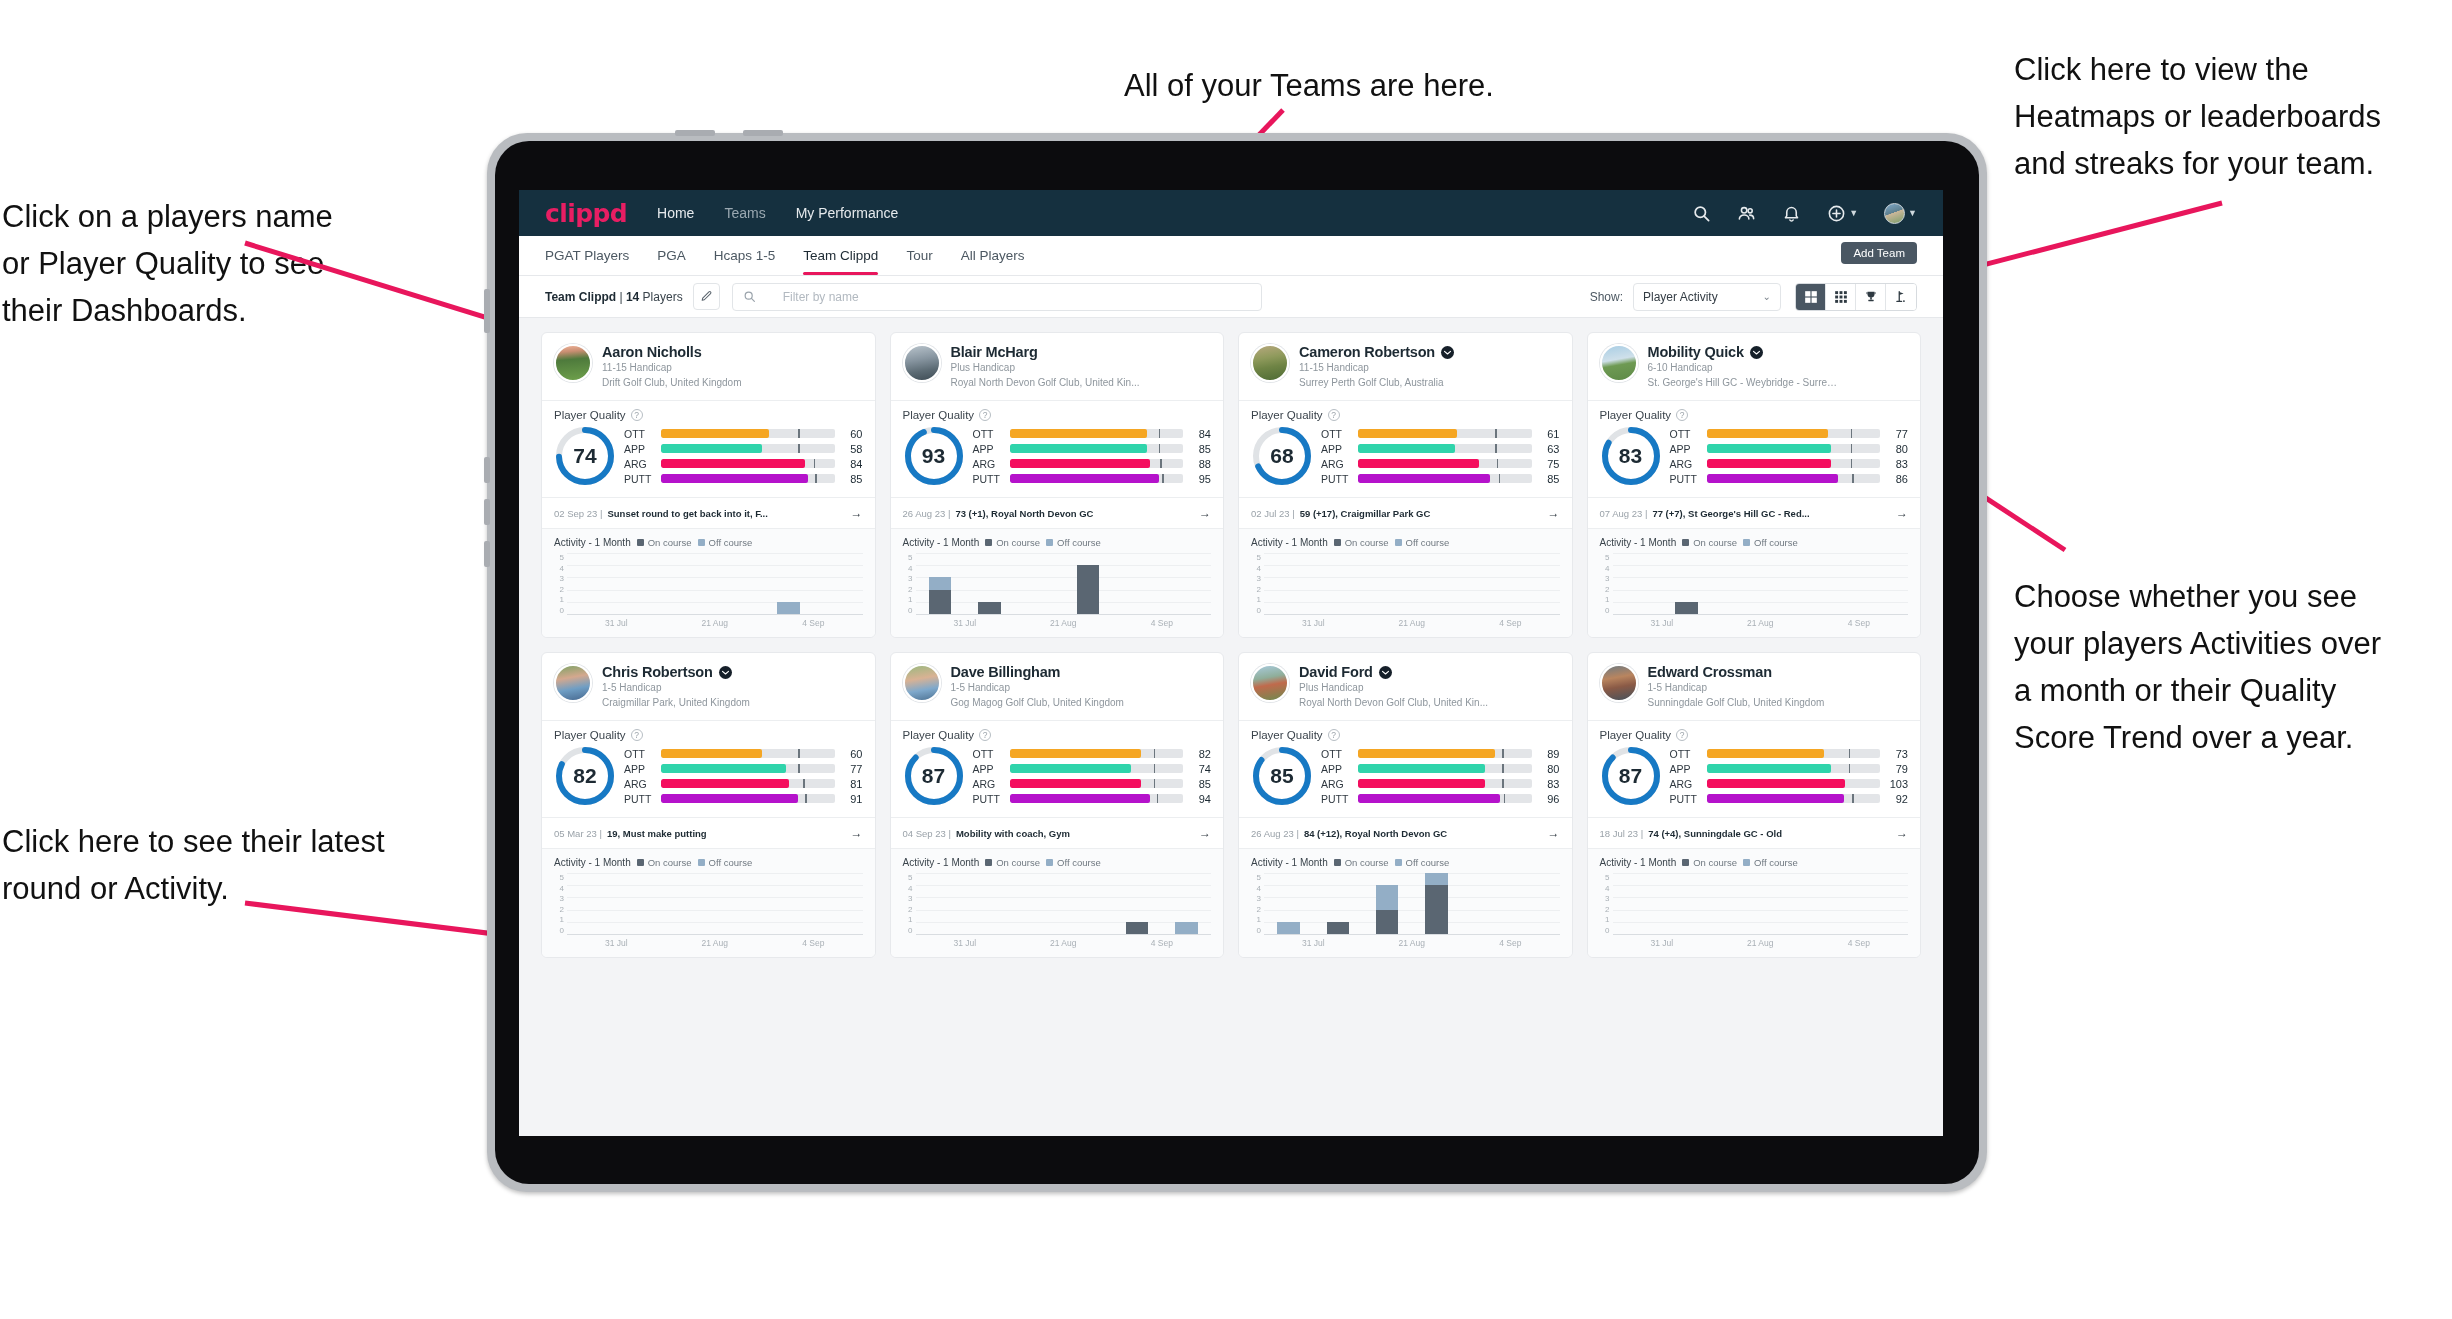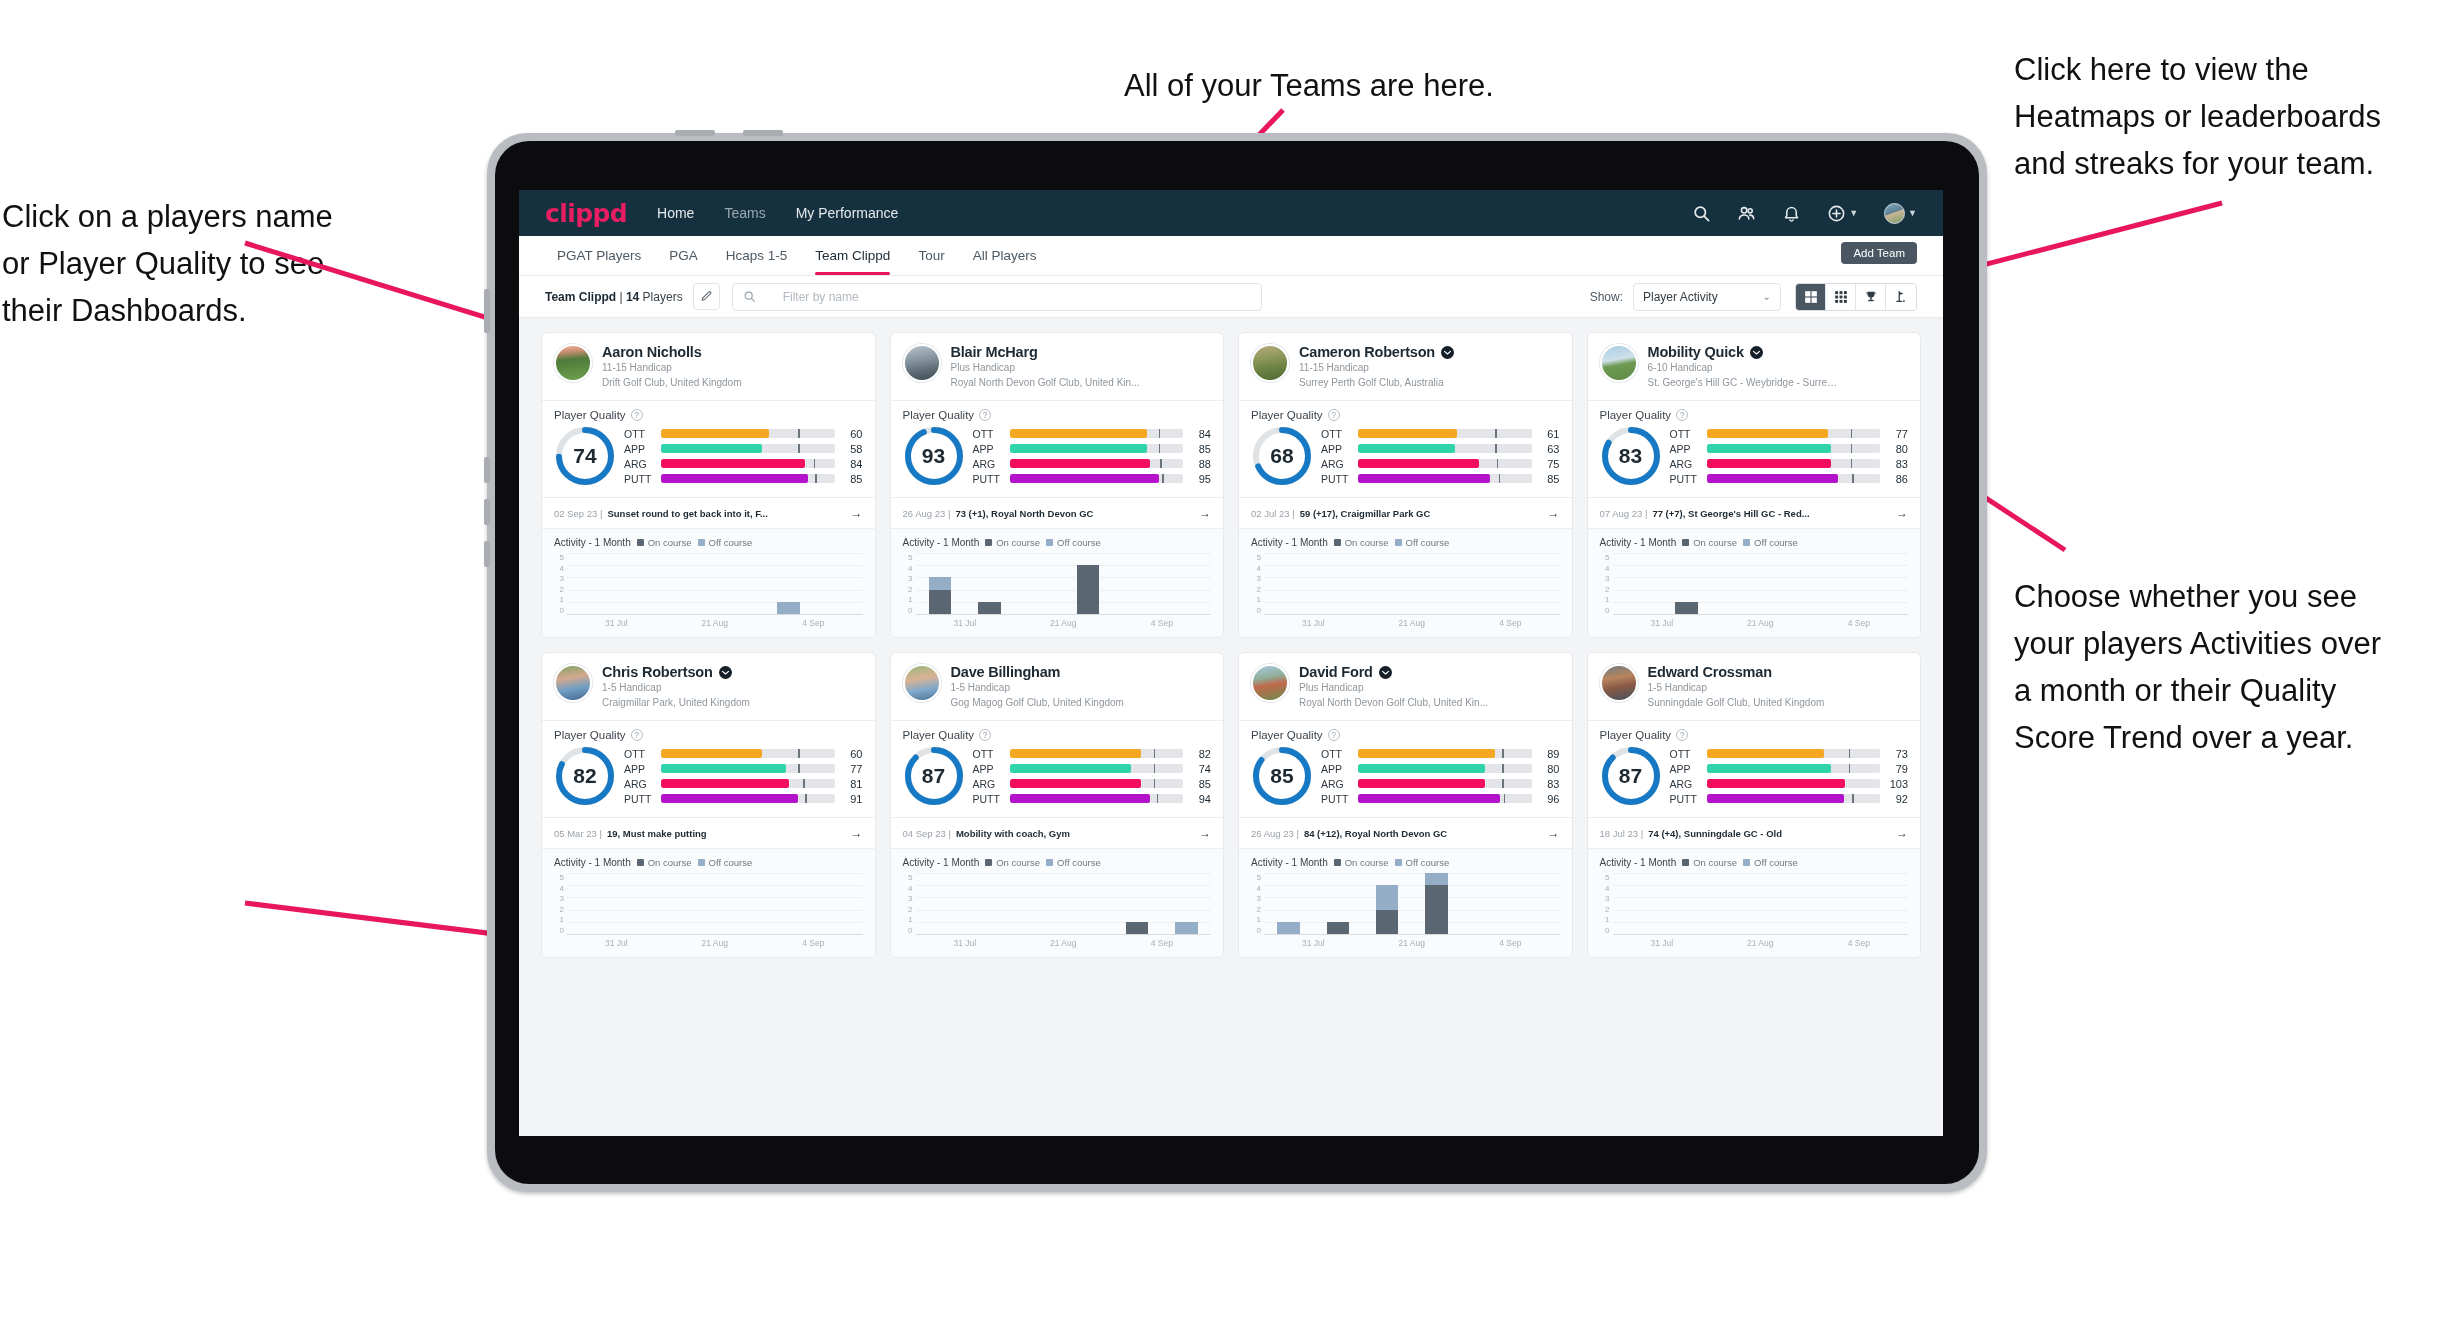--- a/index.html
+++ b/index.html
@@ -68,21 +68,21 @@
   .avatar-nav {
     width: 21px; height: 21px; border-radius: 50%;
     background: linear-gradient(160deg,#7fa8c9 0%,#5d7f8e 45%,#cbb79a 46%,#7b9d6a 100%);
     border: 1px solid #cfd8dd;
   }
   .icon-with-chev { display: flex; align-items: center; }
 
   
   #tabstrip {
     height: 40px; background: #ffffff; display: flex; align-items: center;
-    padding: 0 38px; border-bottom: 1px solid #e6e8eb; position: relative;
+    padding: 0 26px; border-bottom: 1px solid #e6e8eb; position: relative;
   }
   .tab {
     font-size: 13.5px; color: #4c5862; margin-right: 28px;
     height: 100%; display: flex; align-items: center; position: relative;
   }
   .tab.active { color: #1d2a33; }
   .tab.active::after {
     content: ""; position: absolute; left: 0; right: 0; bottom: 0;
     height: 3px; background: #e8165c; border-radius: 2px;
   }
@@ -229,20 +229,22 @@
 </style>
 </head>
 <body>
 
 <div id="stage">
 
   <div class="annotation" id="ann-top">All of your Teams are here.</div>
   <div class="annotation" id="ann-left-top">Click on a players name
 or Player Quality to see
 their Dashboards.</div>
+  <div class="annotation" id="ann-left-bot">Click here to see their latest
+round or Activity.</div>
   <div class="annotation" id="ann-right-top">Click here to view the
 Heatmaps or leaderboards
 and streaks for your team.</div>
   <div class="annotation" id="ann-right-bot">Choose whether you see
 your players Activities over
 a month or their Quality
 Score Trend over a year.</div>
 
   <svg class="arrow-svg" style="left:0;top:0;width:2452px;height:1319px;">
     <defs>

